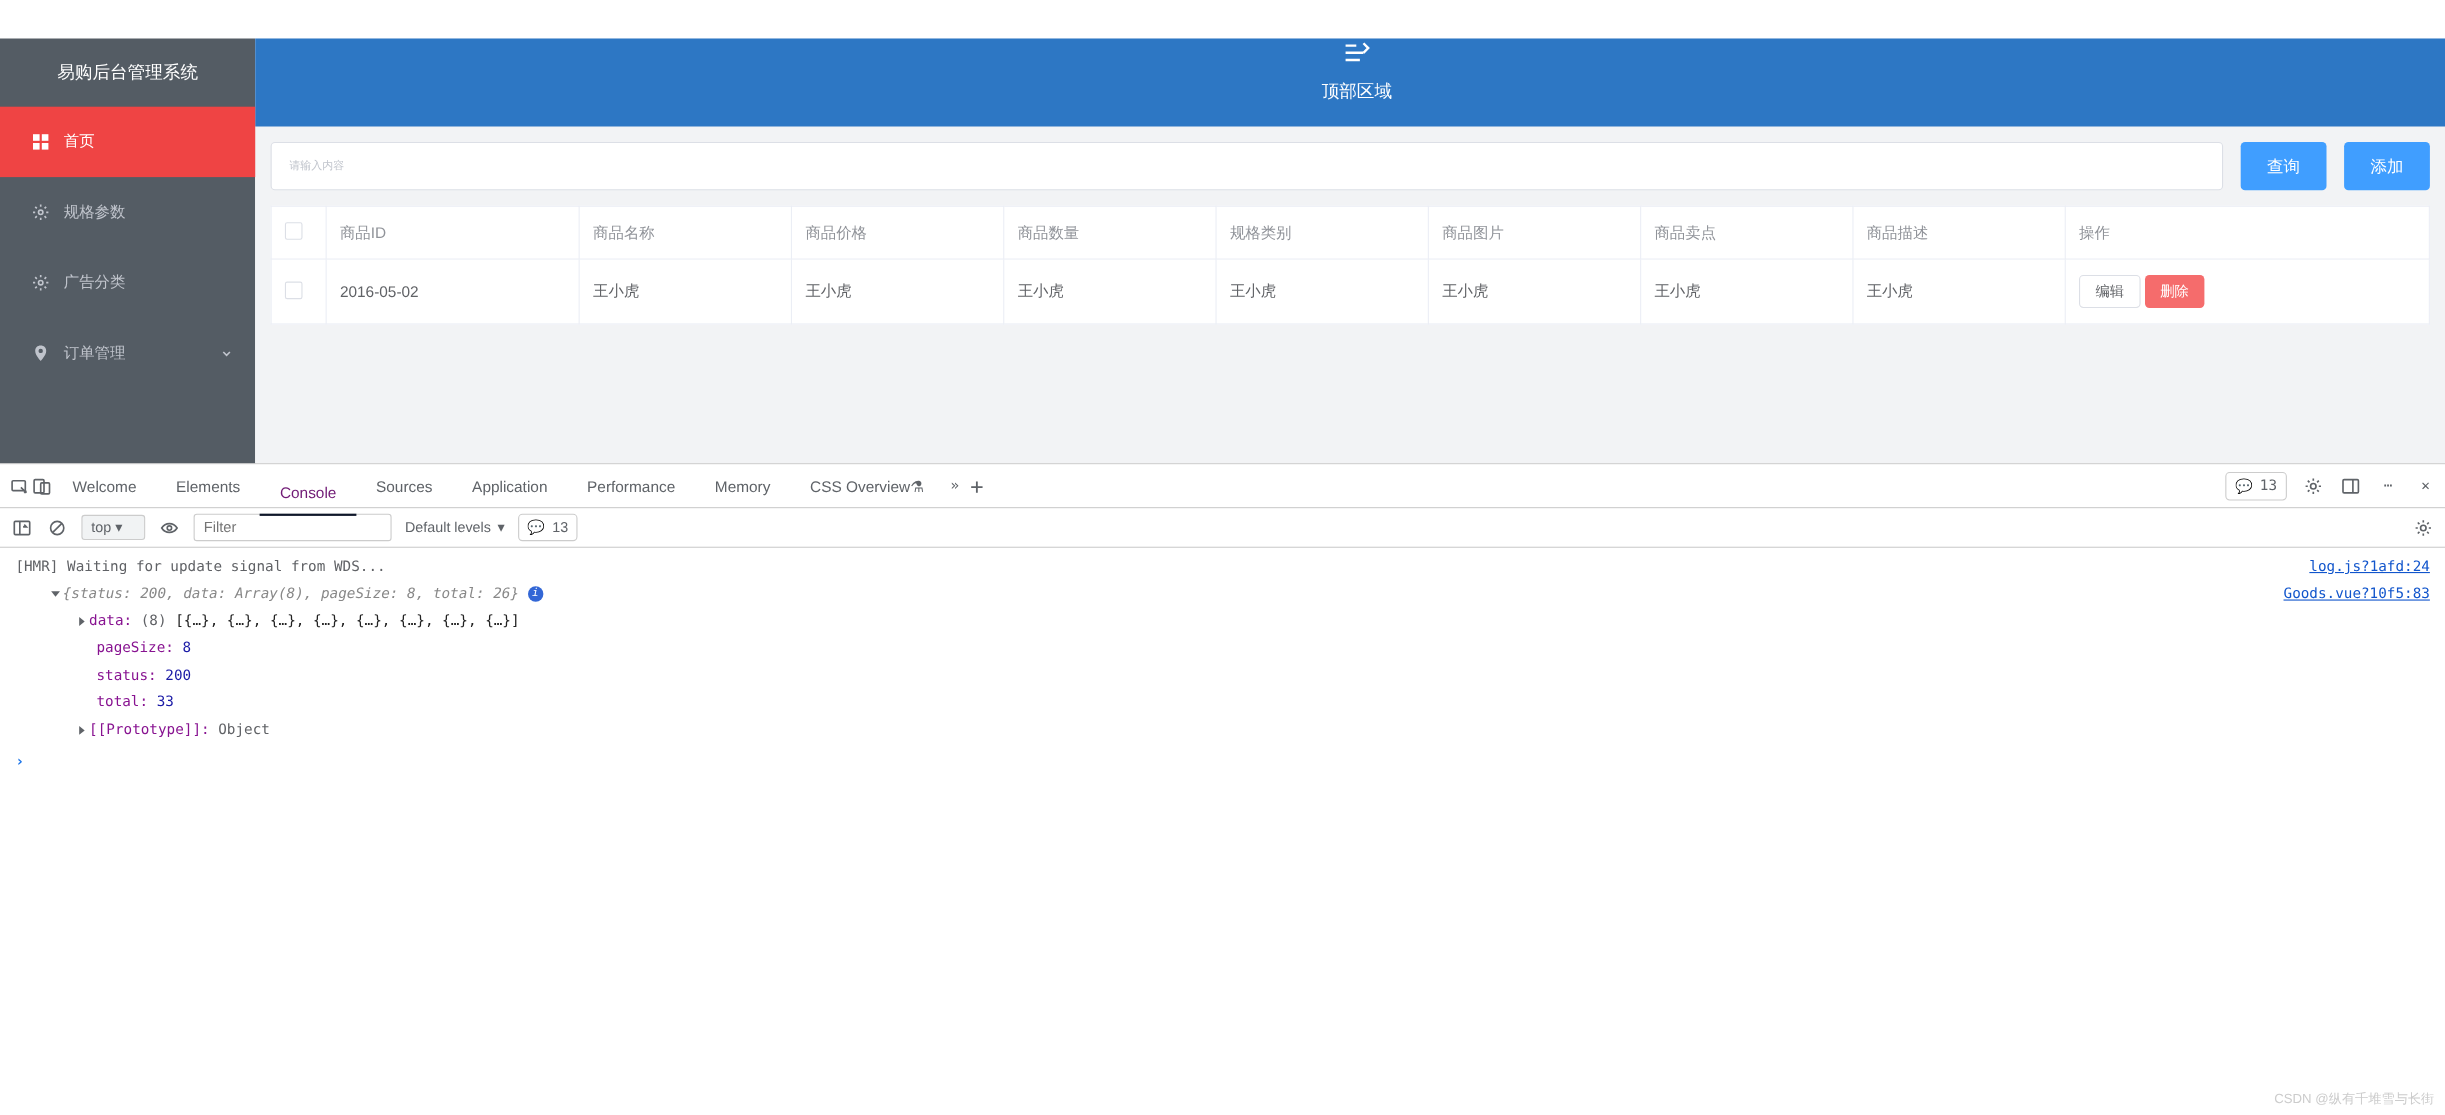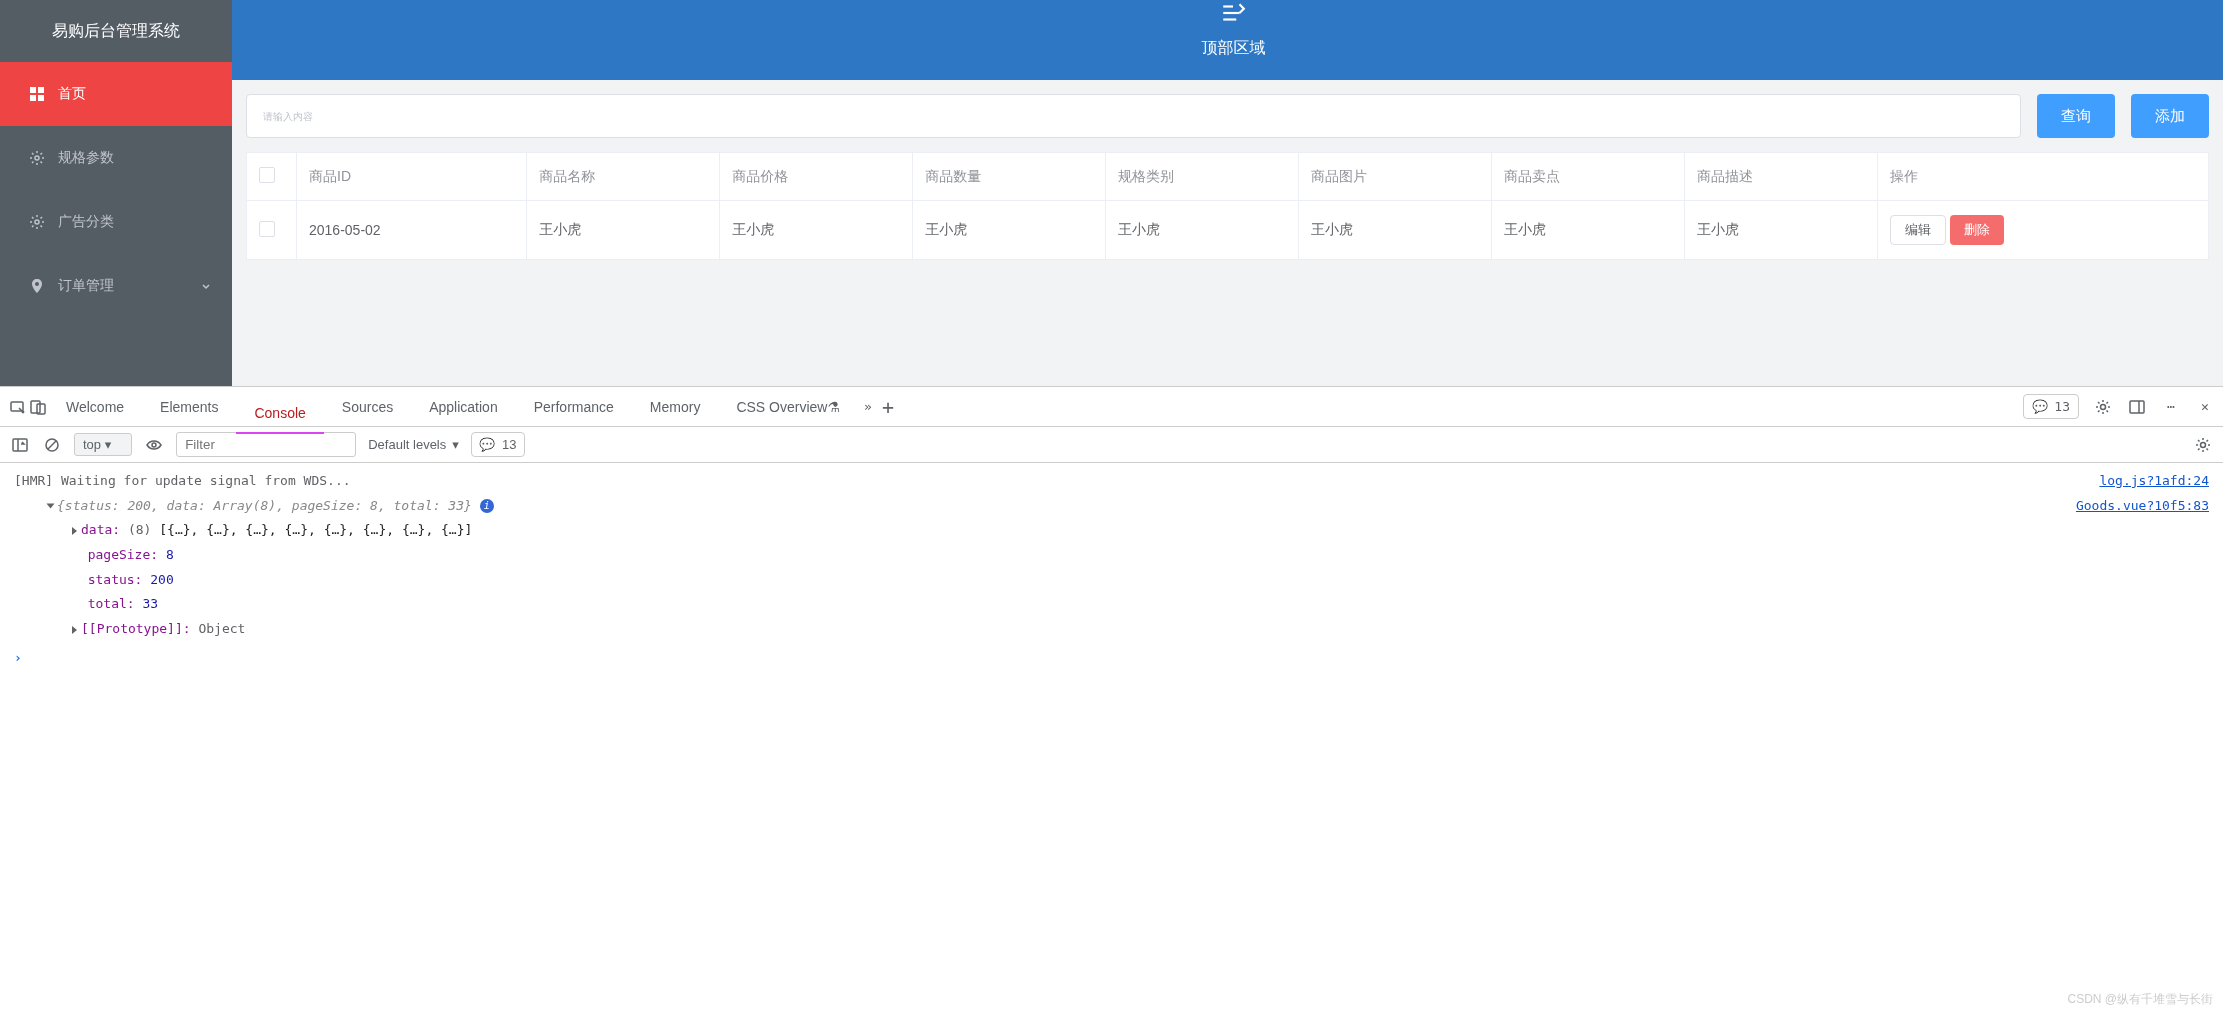--- a/index.html
+++ b/index.html
@@ -1,18 +1,18 @@
 <!DOCTYPE html>
 <html><head>
 <meta charset="utf-8">
 <style>
 * { margin: 0; padding: 0; box-sizing: border-box; }
 body { font-family: "Microsoft YaHei", -apple-system, sans-serif; font-size: 14px; color: #606266; background: #fff; }
 
-.app { display: flex; height: 386px; }
+.app { display: flex; height: 386px; margin-top: 35px; }
 
 
 .sidebar { width: 232px; background: #545c64; color: #fff; display: flex; flex-direction: column; }
 .sidebar-header { height: 62px; display: flex; align-items: center; justify-content: center; font-size: 16px; color: #fff; }
 .menu-item { height: 64px; display: flex; align-items: center; padding-left: 28px; cursor: pointer; color: #c0c4cc; gap: 12px; position: relative; }
 .menu-item.active { background: #ef4444; color: #fff; }
 .menu-item .icon { width: 18px; height: 18px; display: inline-flex; align-items: center; justify-content: center; }
 .menu-item .chev { position: absolute; right: 20px; }
 
 
@@ -34,21 +34,21 @@
 .table { width: 100%; border-collapse: collapse; background: #fff; }
 .table th, .table td { border: 1px solid #ebeef5; padding: 14px 12px; text-align: left; font-weight: normal; }
 .table th { background: #fff; color: #909399; font-weight: 500; }
 .table td.ops { white-space: nowrap; }
 .checkbox { width: 16px; height: 16px; border: 1px solid #dcdfe6; border-radius: 2px; display: inline-block; background: #fff; }
 
 
 .devtools { border-top: 1px solid #ccc; font-family: Consolas, Menlo, monospace; font-size: 13px; background: #fff; }
 .dt-tabs { display: flex; align-items: center; height: 40px; border-bottom: 1px solid #ccc; padding: 0 8px; gap: 0; color: #5f6368; position: relative; }
 .dt-tab { padding: 0 18px; height: 40px; display: flex; align-items: center; cursor: pointer; font-family: -apple-system, "Segoe UI", sans-serif; font-size: 14px; }
-.dt-tab.active { color: #b91c1c; border-bottom: 2px solid #d946ef; margin-top: 15px; }
+.dt-tab.active { color: #701a75; border-bottom: 2px solid #0f172a; margin-top: 15px; }
 .dt-tabs .right { margin-left: auto; display: flex; align-items: center; gap: 14px; }
 .pill-box { border: 1px solid #ccc; border-radius: 4px; padding: 4px 8px; display: inline-flex; align-items: center; gap: 6px; }
 .dt-icon { width: 20px; height: 20px; display: inline-flex; align-items: center; justify-content: center; color: #5f6368; cursor: pointer; }
 
 .dt-toolbar { display: flex; align-items: center; height: 36px; border-bottom: 1px solid #ccc; padding: 0 10px; gap: 12px; color: #5f6368; font-family: -apple-system, "Segoe UI", sans-serif; font-size: 13px; }
 .dt-select { border: 1px solid #ccc; border-radius: 3px; padding: 3px 20px 3px 8px; background: #f1f3f4; position: relative; }
 .dt-filter { border: 1px solid #ccc; border-radius: 3px; padding: 4px 8px; width: 180px; }
 .dt-levels { display: flex; align-items: center; gap: 6px; }
 
 .console-body { padding: 6px 14px; line-height: 1.9; }
@@ -254,21 +254,21 @@
     <span class="dt-icon">
         <svg width="18" height="18" viewBox="0 0 18 18" fill="none" stroke="currentColor" stroke-width="1.5">
           <circle cx="9" cy="9" r="2.5"></circle>
           <path d="M9 2v2M9 14v2M2 9h2M14 9h2M4 4l1.5 1.5M12.5 12.5L14 14M14 4l-1.5 1.5M5.5 12.5L4 14"></path>
         </svg>
       </span>
   </div>
 
   <div class="console-body">
     <div class="cl"><span>[HMR] Waiting for update signal from WDS...</span><a class="link">log.js?1afd:24</a></div>
-    <div class="cl ml1"><span class="tri open"></span><span class="k-gray">{status: 200, data: Array(8), pageSize: 8, total: 33}</span> <span class="info-dot">i</span><a class="link">Goods.vue?10f5:83</a></div>
+    <div class="cl ml1"><span class="tri open"></span><span class="k-gray">{status: 200, data: Array(8), pageSize: 8, total: 26}</span> <span class="info-dot">i</span><a class="link">Goods.vue?10f5:83</a></div>
     <div class="cl ml2"><span class="tri"></span><span class="k-purple">data:</span> <span>(8)</span> <span class="k-str">[{…}, {…}, {…}, {…}, {…}, {…}, {…}, {…}]</span></div>
     <div class="cl ml2">  <span class="k-purple">pageSize:</span> <span class="k-num">8</span></div>
     <div class="cl ml2">  <span class="k-purple">status:</span> <span class="k-num">200</span></div>
     <div class="cl ml2">  <span class="k-purple">total:</span> <span class="k-num">33</span></div>
     <div class="cl ml2"><span class="tri"></span><span class="k-purple">[[Prototype]]:</span> <span>Object</span></div>
   </div>
   <div class="prompt">›</div>
 </div>
 
 <div class="watermark">CSDN @纵有千堆雪与长街</div>

